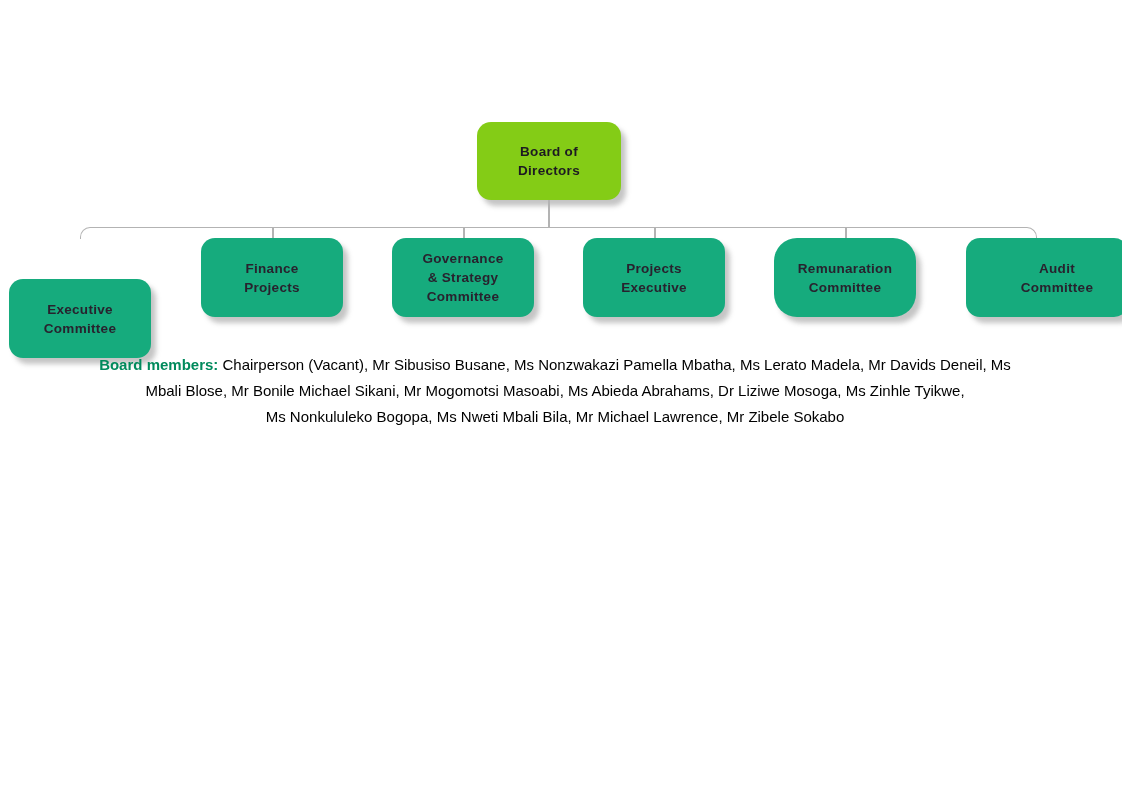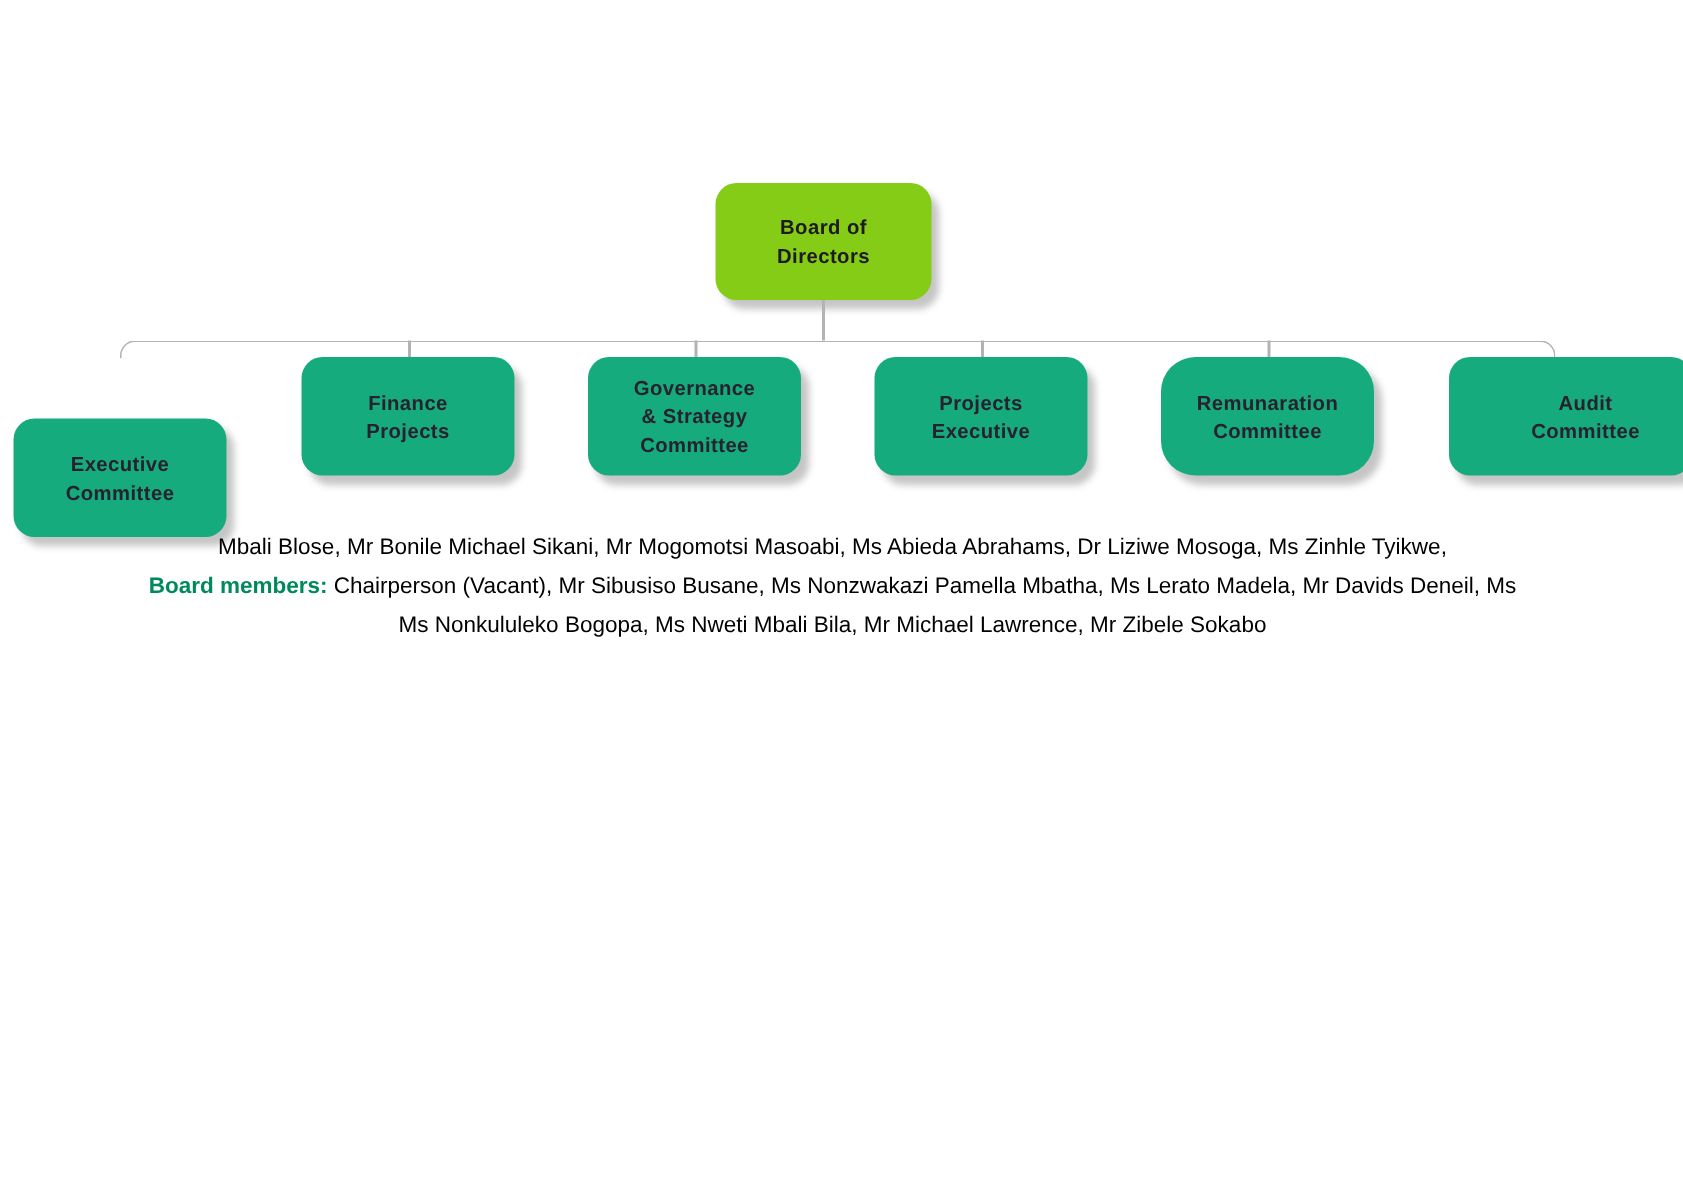--- a/index.html
+++ b/index.html
@@ -130,20 +130,20 @@
   <div class="node committee-node c4">
     <span class="node-label">Remunaration
 Committee</span>
   </div>
   <div class="node committee-node c5">
     <span class="node-label">Audit
 Committee</span>
   </div>
 
   <div class="members">
-    <div>Mbali Blose, Mr Bonile Michael Sikani, Mr Mogomotsi Masoabi, Ms Abieda Abrahams, Dr Liziwe Mosoga, Ms Zinhle Tyikwe,</div>
     <div>
       <span class="members-label">Board members:</span><span> Chairperson (Vacant), Mr Sibusiso Busane, Ms Nonzwakazi Pamella Mbatha, Ms Lerato Madela, Mr Davids Deneil, Ms</span>
     </div>
+    <div>Mbali Blose, Mr Bonile Michael Sikani, Mr Mogomotsi Masoabi, Ms Abieda Abrahams, Dr Liziwe Mosoga, Ms Zinhle Tyikwe,</div>
     <div>Ms Nonkululeko Bogopa, Ms Nweti Mbali Bila, Mr Michael Lawrence, Mr Zibele Sokabo</div>
   </div>
 
 </div>
 
 </body></html>

